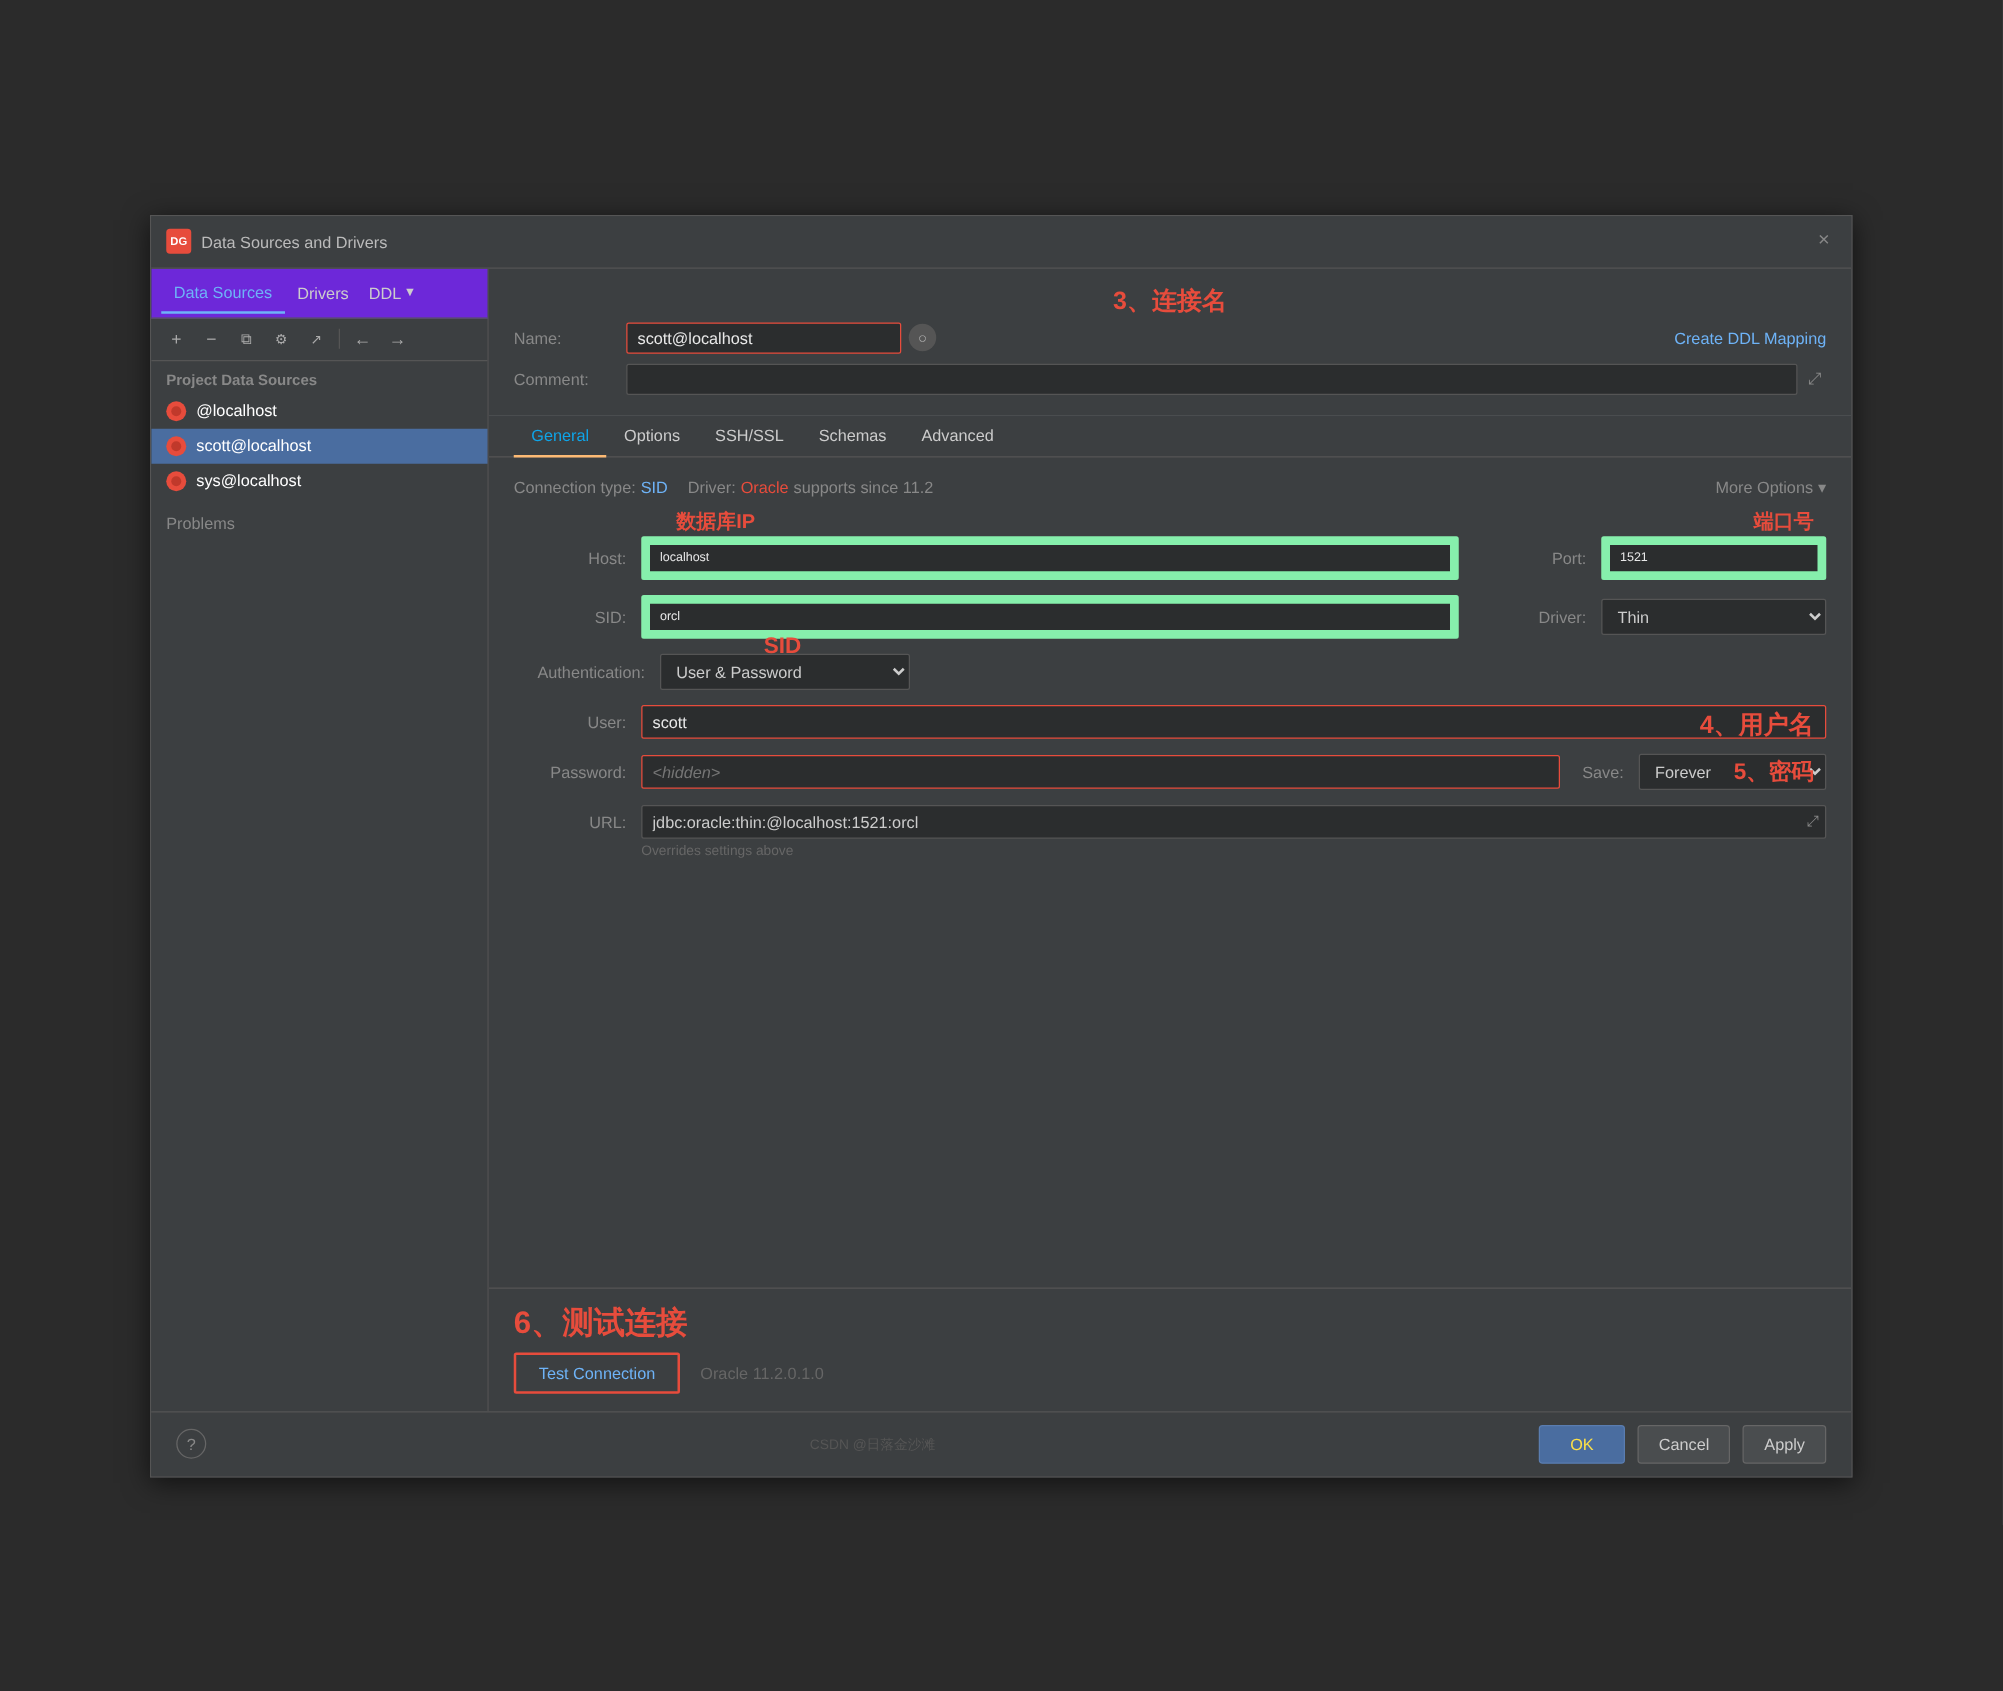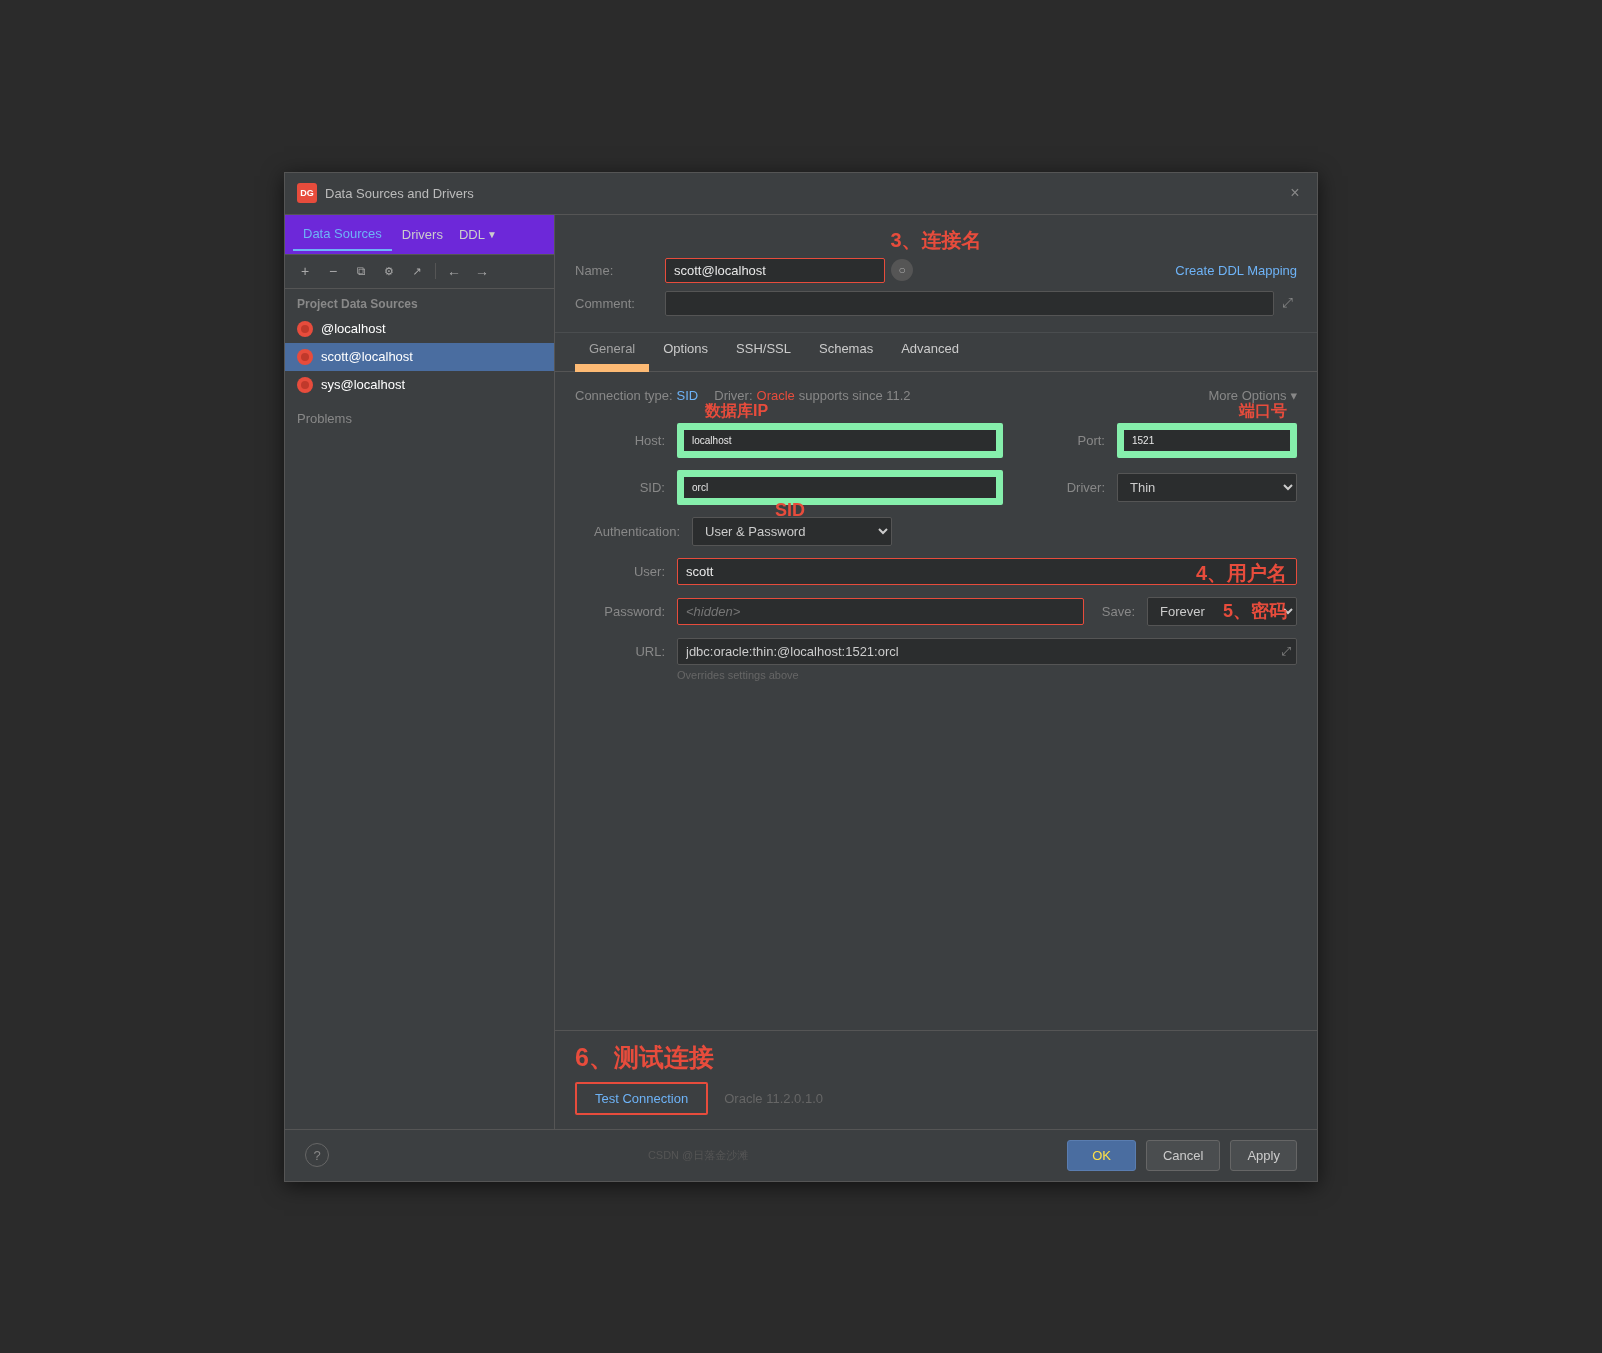--- a/index.html
+++ b/index.html
@@ -7,21 +7,21 @@
       font-family: 'Segoe UI', Arial, sans-serif;
       background: #2b2b2b;
       display: flex;
       align-items: center;
       justify-content: center;
       min-height: 100vh;
       font-size: 13px;
       color: #ccc;
     }
     .dialog {
-      width: 1034px;
+      width: 1362px;
       height: 1010px;
       background: #3c3f41;
       border: 1px solid #555;
       display: flex;
       flex-direction: column;
       box-shadow: 0 4px 20px rgba(0,0,0,0.6);
     }
     .title-bar {
       background: #3c3f41;
       height: 42px;
@@ -253,34 +253,34 @@
     }
     .config-tab {
       padding: 8px 14px;
       color: #ccc;
       cursor: pointer;
       font-size: 13px;
       border-bottom: 2px solid transparent;
       margin-bottom: -1px;
     }
     .config-tab.active {
-      color: #a3a3a3;
-      border-bottom: 8px solid #fdba74;
+      color: #0ea5e9;
+      border-bottom: 2px solid #fdba74;
     }
 
     
     .form-body {
       flex: 1;
       padding: 16px 20px;
       overflow-y: auto;
     }
     .conn-type-row {
       display: flex;
       align-items: center;
-      margin-bottom: 20px;
+      margin-bottom: 32px;
       font-size: 13px;
       color: #888;
     }
     .conn-type-row .val { color: #6eb3f7; margin-left: 4px; }
     .conn-type-row .driver-name { color: #e74c3c; margin-left: 4px; }
     .conn-type-row .driver-note { color: #888; margin-left: 4px; }
     .more-options-link {
       margin-left: auto;
       color: #888;
       cursor: pointer;

